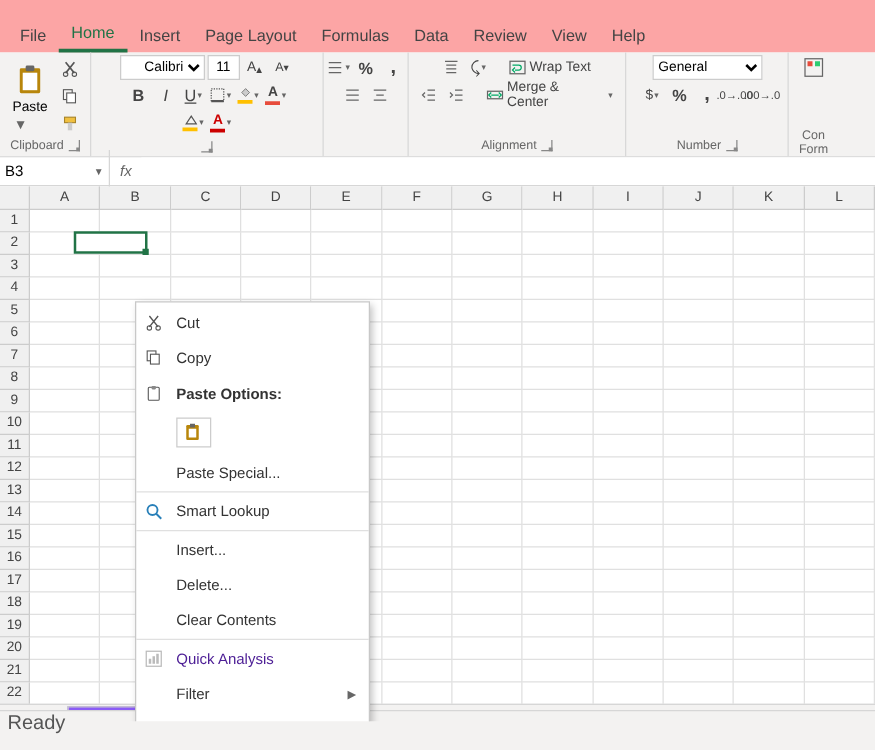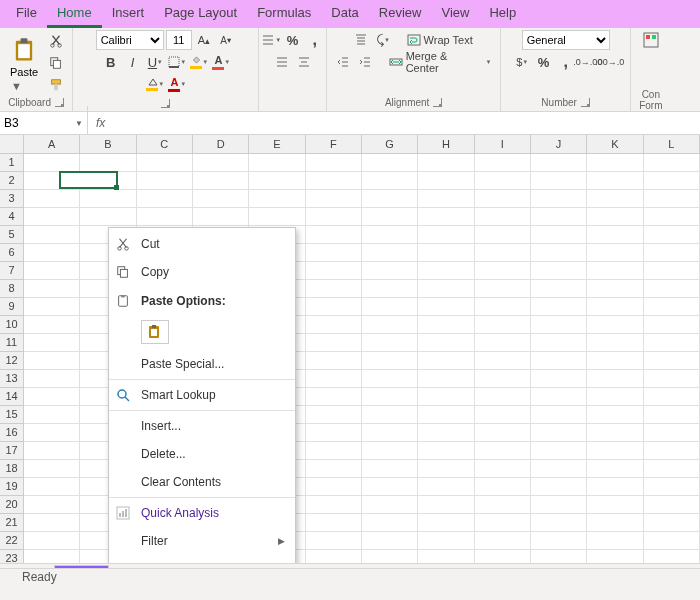--- a/index.html
+++ b/index.html
@@ -1,39 +1,39 @@
 <!DOCTYPE html>
 <html><head>
 <meta charset="utf-8">
 <style>
 * { box-sizing: border-box; margin: 0; padding: 0; font-family: 'Segoe UI', sans-serif; }
 body { background: #fff; font-size: 12px; overflow: hidden; width: 700px; height: 600px; }
 
-.tabs { display: flex; background: #f0abfc; padding: 0 6px; height: 28px; }
+.tabs { display: flex; background: #fca5a5; padding: 0 6px; height: 42px; align-items: flex-end; }
 .tab { padding: 5px 10px 6px; color: #444; cursor: pointer; font-size: 13px; }
 .tab.active { color: #217346; border-bottom: 3px solid #217346; font-weight: 400; }
 
 .ribbon { display: flex; background: #f3f2f1; border-bottom: 1px solid #d6d6d6; height: 84px; }
 .group { border-right: 1px solid #d8d8d8; padding: 2px 6px 0; display: flex; flex-direction: column; }
 .group-body { flex: 1; display: flex; align-items: center; gap: 4px; }
 .group-label { font-size: 10px; color: #666; text-align: center; padding: 1px 0 3px; display: flex; justify-content: center; align-items: center; gap: 4px; }
 .dlaunch { width: 9px; height: 9px; border: 1px solid #888; border-top: none; border-left: none; position: relative; cursor: pointer; }
 .dlaunch::after { content: ''; position: absolute; right: -1px; bottom: -1px; width: 3px; height: 3px; background: #888; }
 
 .col { display: flex; flex-direction: column; gap: 2px; }
 .row { display: flex; align-items: center; gap: 2px; }
 .ibtn { width: 20px; height: 20px; display: flex; align-items: center; justify-content: center; cursor: pointer; color: #444; font-size: 13px; }
 .dd { font-size: 7px; color: #666; margin-left: 1px; }
 
 .paste-big { display: flex; flex-direction: column; padding: 2px 4px; cursor: pointer; }
 .paste-big svg { width: 28px; height: 28px; }
 .paste-big span { font-size: 11px; margin-top: 2px; }
 
 select, input.fsize { border: 1px solid #ccc; background: #fff; font-size: 11px; height: 20px; }
-select.font { width: 68px; }
+select.font { width: 68px; text-align: right; }
 input.fsize { width: 26px; text-align: center; }
 select.numfmt { width: 88px; }
 
 .formula-bar { display: flex; align-items: center; height: 23px; border-bottom: 1px solid #d6d6d6; background: #fff; }
 .name-box { display: flex; align-items: center; border-right: 1px solid #d6d6d6; width: 88px; padding: 17px 4px; height: 100%; }
 .name-box input { border: none; width: 56px; font-size: 12px; outline: none; }
 .name-box .dd2 { font-size: 8px; color: #666; margin-left: auto; cursor: pointer; }
 .fx { padding: 0 8px; font-style: italic; color: #666; cursor: pointer; }
 .fbar-input { flex: 1; border: none; outline: none; height: 100%; padding: 0 4px; }
 
@@ -57,21 +57,21 @@
 .cm-header { font-weight: 700; height: 30px; }
 .cm-arrow { font-size: 9px; color: #666; }
 .cm-sep { height: 1px; background: #e0e0e0; margin: 1px 0; }
 .paste-opt { padding: 4px 0 6px 32px; }
 .paste-opt-btn { width: 28px; height: 24px; border: 1px solid #ccc; display: flex; align-items: center; justify-content: center; cursor: pointer; }
 
 .sheet-tabs { position: absolute; bottom: 17px; left: 0; right: 0; height: 20px; background: #f3f2f1; border-top: 1px solid #d6d6d6; display: flex; align-items: center; padding-left: 54px; gap: 0; }
 .sheet-tab { padding: 2px 12px; background: #8b5cf6; border: 1px solid #ccc; border-bottom: none; font-size: 11px; cursor: pointer; }
 .sheet-add { width: 20px; text-align: center; cursor: pointer; font-size: 14px; color: #666; }
 
-.status-bar { position: absolute; bottom: 0; left: 0; right: 0; height: 32px; background: #f3f2f1; border-top: 1px solid #d6d6d6; font-size: 12px; padding: 1px 22px; color: #555; }
+.status-bar { position: absolute; bottom: 0; left: 0; right: 0; height: 32px; background: #f3f2f1; border-top: 1px solid #d6d6d6; font-size: 16px; padding: 1px 6px; color: #555; }
 
 .underline-border { width: 12px; height: 3px; background: #e74c3c; }
 .fill-border { width: 12px; height: 3px; background: #ffc000; }
 svg { display: block; }
 </style>
 </head>
 <body>
 
 <div class="tabs">
   <div class="tab">File</div>

